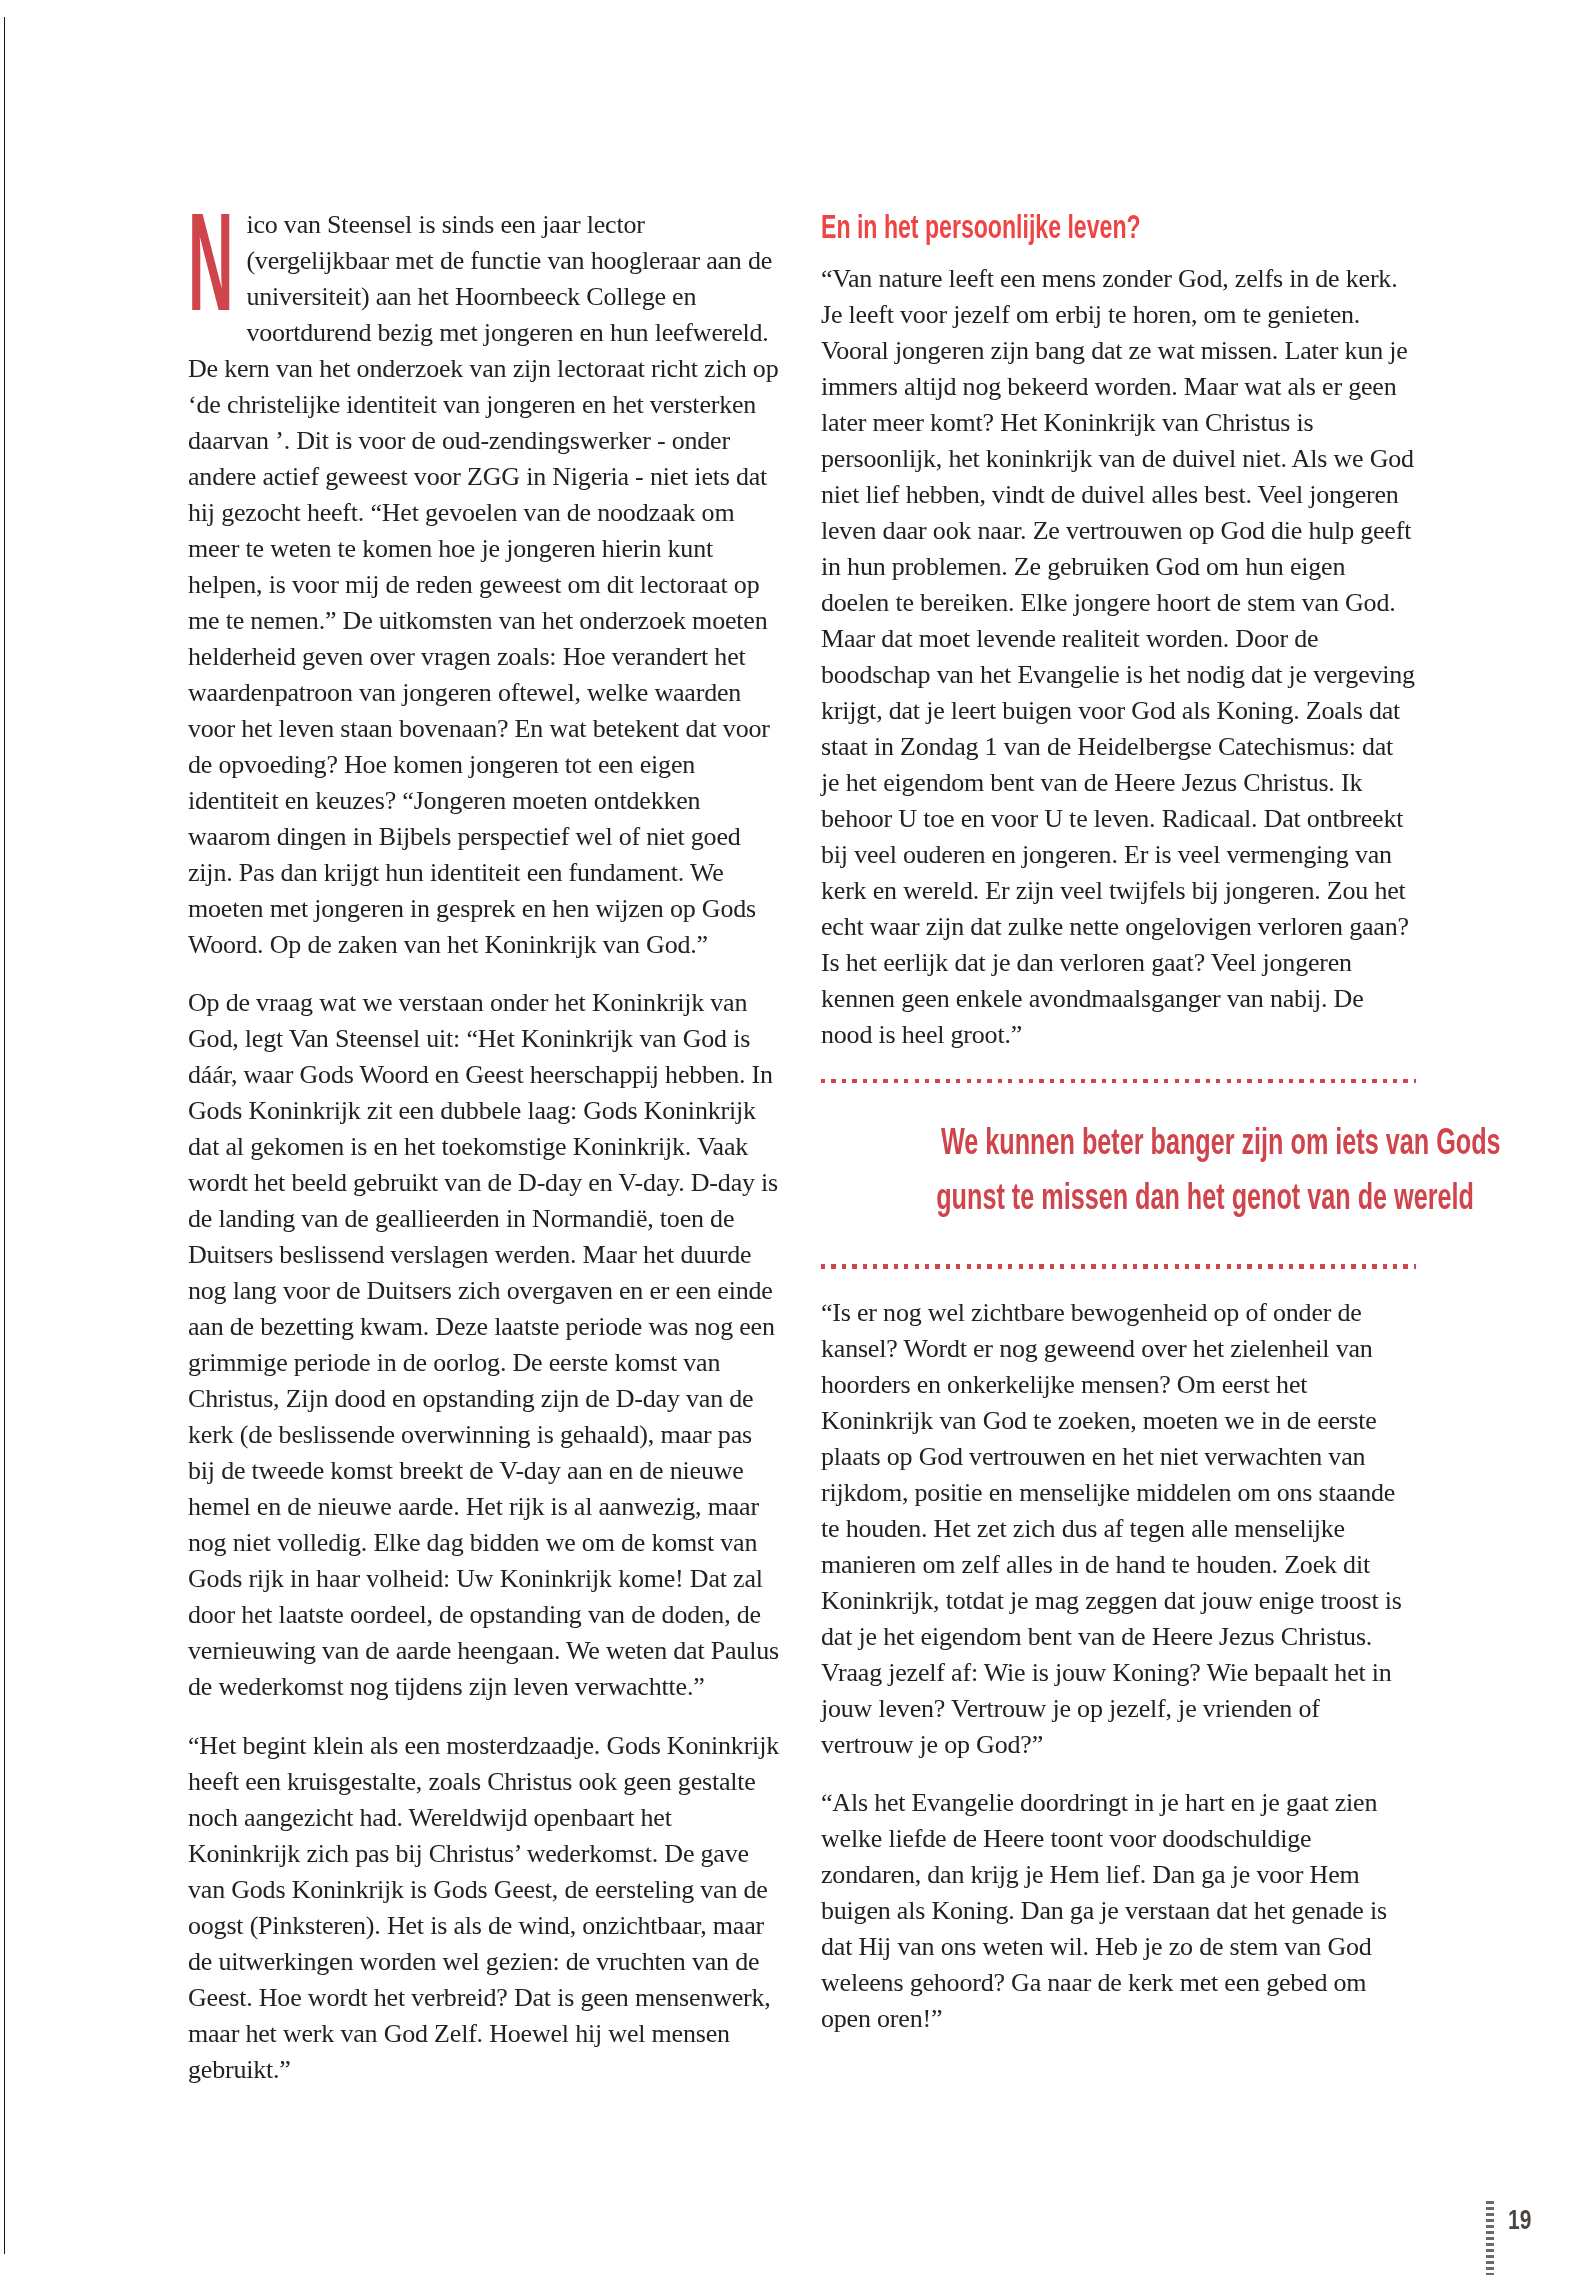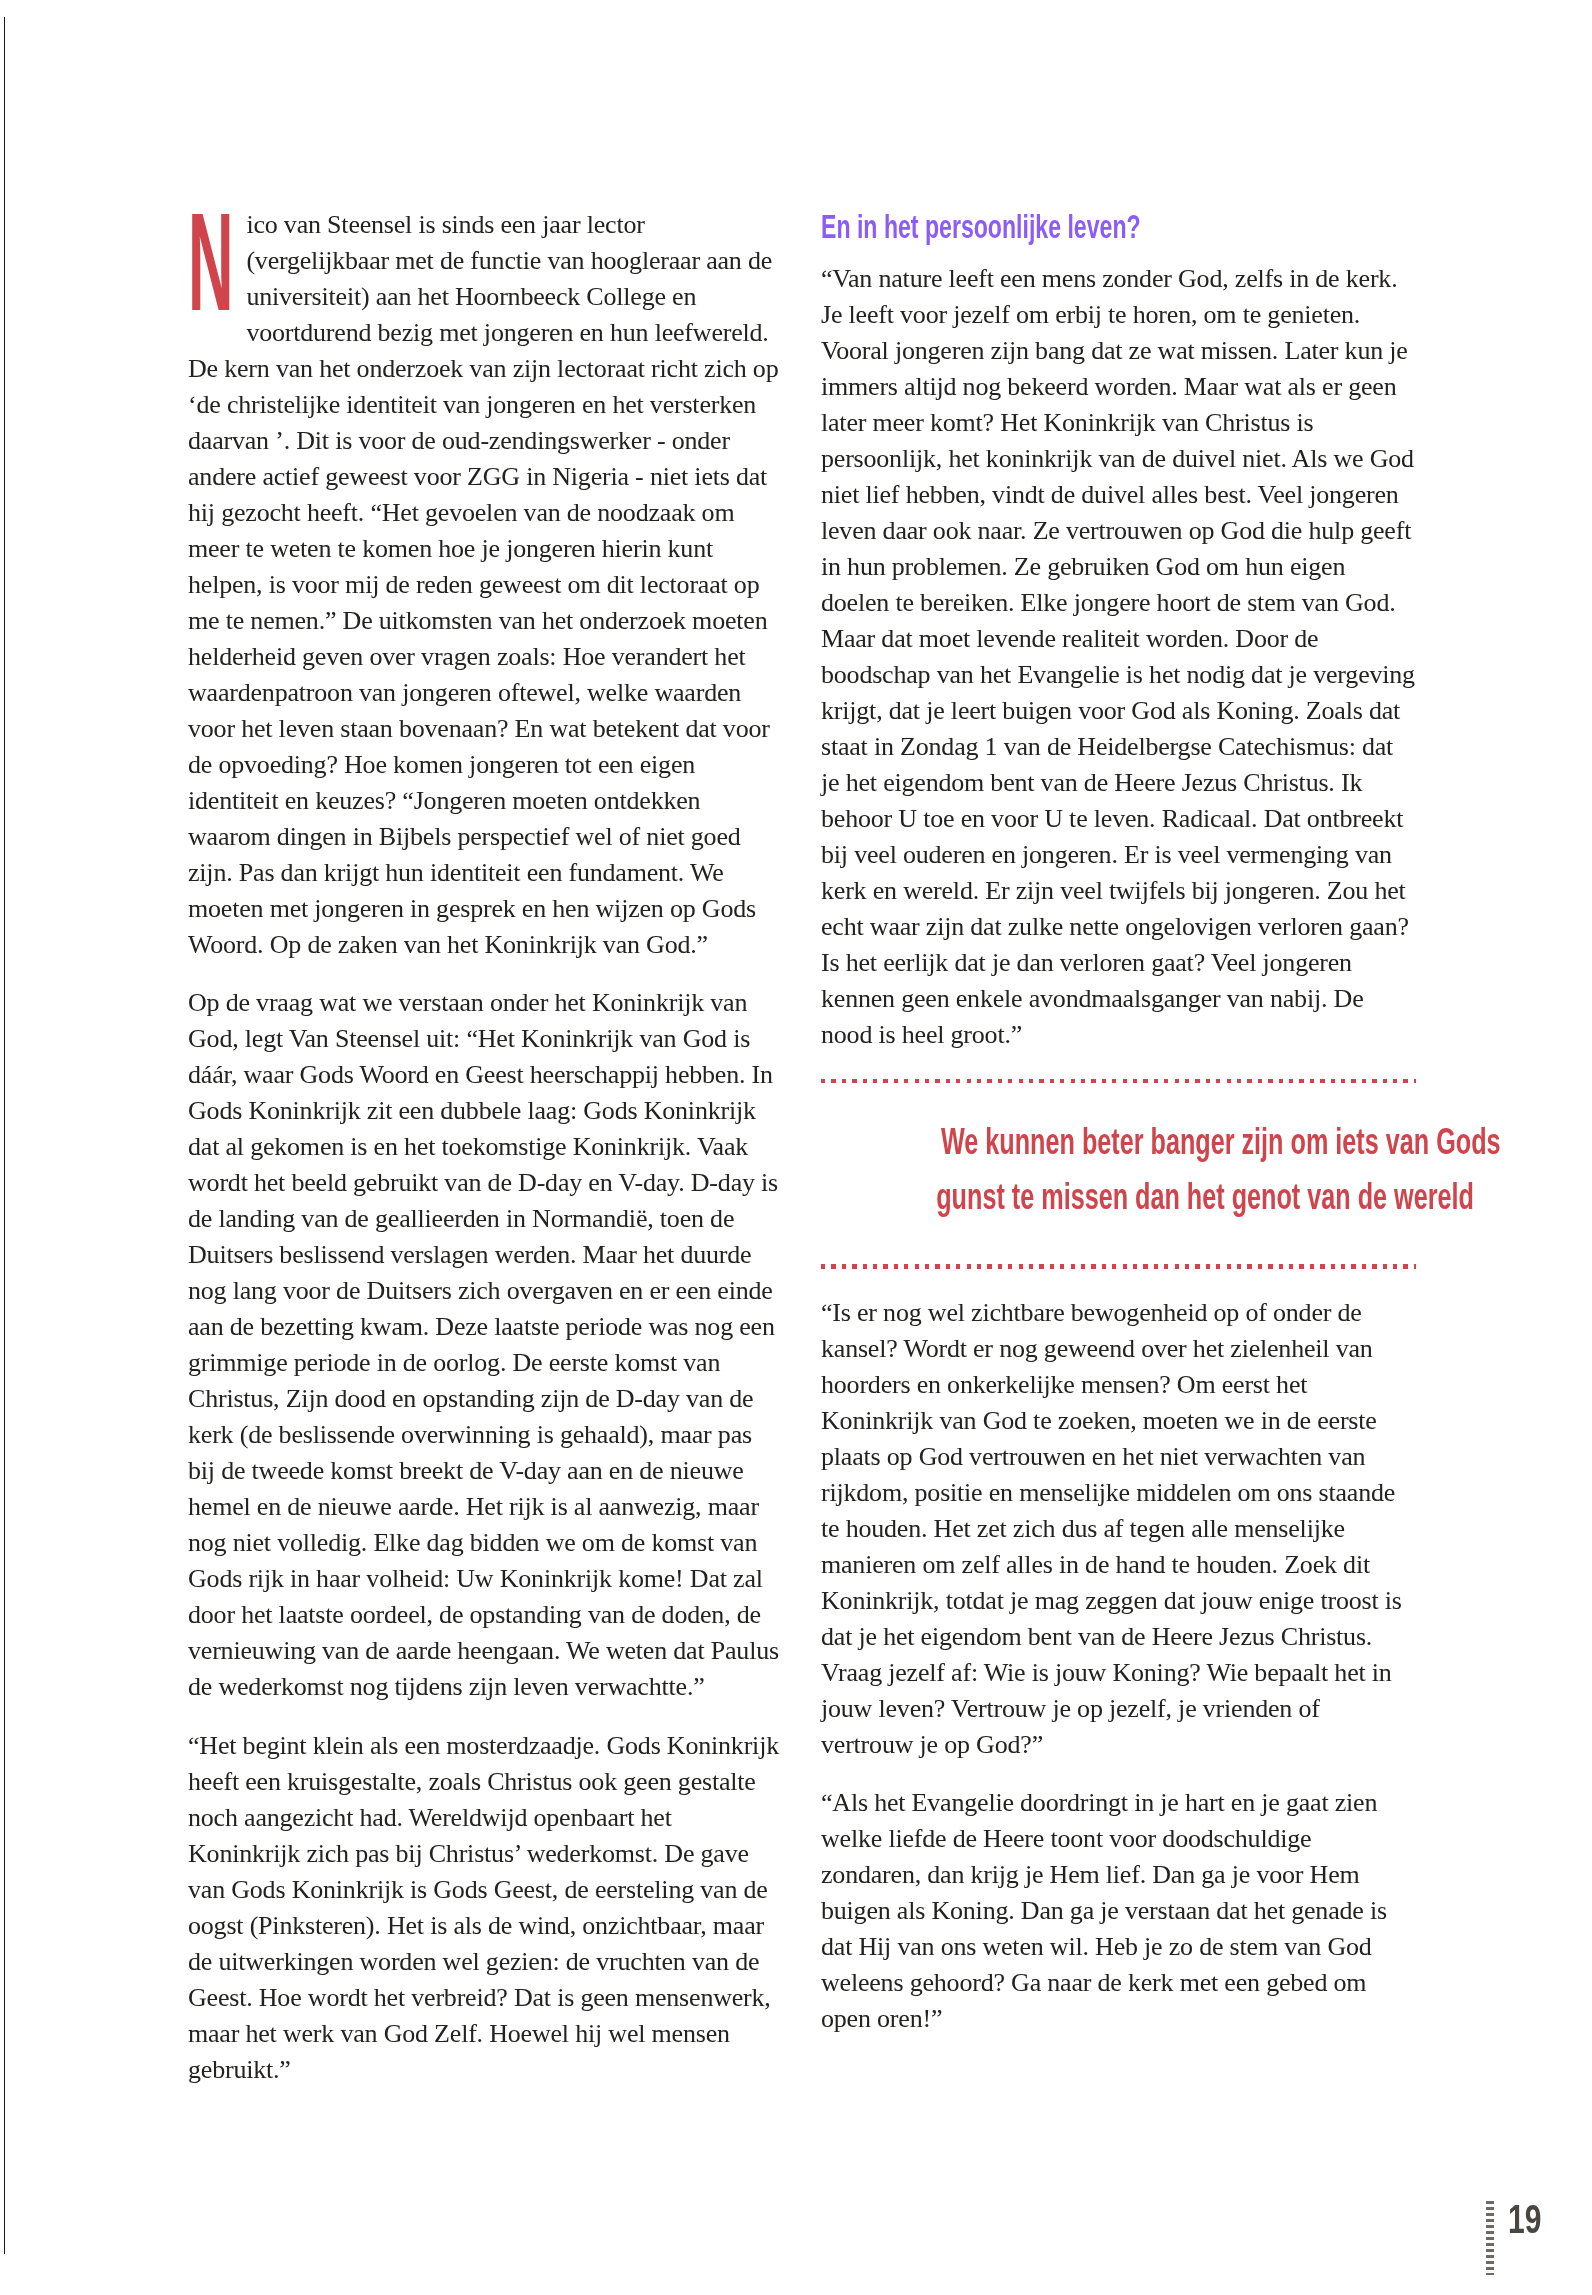--- a/index.html
+++ b/index.html
@@ -22,21 +22,21 @@
   .dropcap-box{
     float:left;width:48px;height:105px;margin:3.5px 10.4px 0 0;overflow:visible;
   }
   .dropcap-box .dc{
     display:inline-block;font-family:"Liberation Sans", sans-serif;font-weight:700;
     font-size:140px;line-height:102px;color:#d0444c;
     transform:scaleX(0.45);transform-origin:left top;white-space:nowrap;
   }
   h2.section-heading{
     margin:29px 0 14px 0;padding:0;font-weight:700;
-    font-family:"Liberation Sans", sans-serif;color:#8b5cf6;
+    font-family:"Liberation Sans", sans-serif;color:#ef4444;
     font-size:33px;line-height:40px;
   }
   h2.first{margin-top:0;}
   h2.section-heading .cond{
     display:inline-block;transform:scaleX(0.70);transform-origin:left center;
     white-space:nowrap;letter-spacing:0;
   }
   .quote-block{margin:26px 0 26px 0;}
   .dotted-divider{
     height:4.3px;width:100%;
@@ -50,21 +50,21 @@
     display:inline-block;transform:scaleX(0.70);transform-origin:center center;
     font-family:"Liberation Sans", sans-serif;font-weight:700;font-size:36px;
     color:#d0444c;white-space:nowrap;
   }
   .footer-dashes{
     position:absolute;left:1486px;top:2201px;width:7.8px;height:74px;
     background:repeating-linear-gradient(to bottom,#6f6963 0 2.6px,transparent 2.6px 6px);
   }
   .page-number{
     position:absolute;left:1508px;top:2199px;width:69px;
-    font-family:"Liberation Sans", sans-serif;font-weight:700;font-size:40px;
+    font-family:"Liberation Sans", sans-serif;font-weight:700;font-size:28px;
     line-height:41px;color:#4b4540;
   }
   .page-number .cond{
     display:inline-block;transform:scaleX(0.75);transform-origin:left center;
   }
 </style>
 </head>
 <body>
 
 <div class="edge-line"></div>

